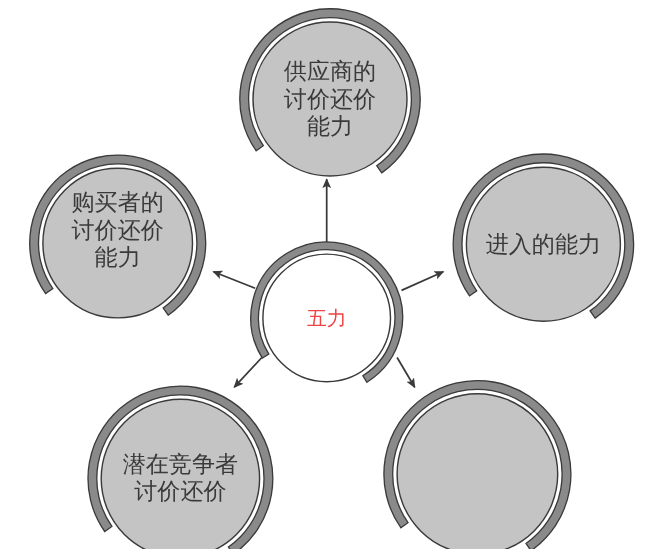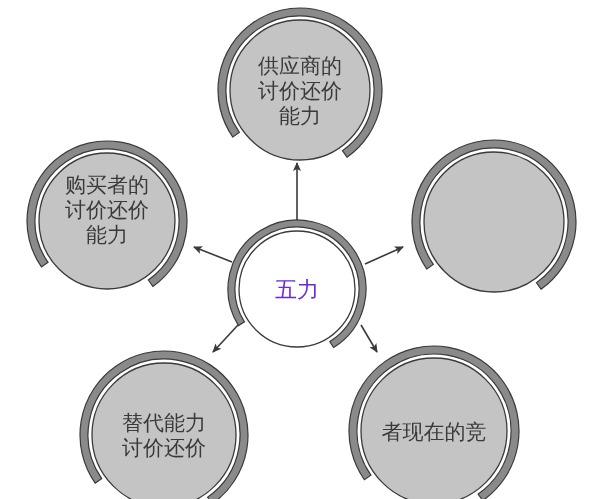--- a/index.html
+++ b/index.html
@@ -9,21 +9,21 @@
       position: absolute;
       display: flex; flex-direction: column; align-items: center; justify-content: center;
       text-align: center;
       color: #3a3a3a;
       font-family: Liberation Sans, sans-serif;
       font-size: 21px;
       line-height: 25px;
       letter-spacing: 0px;
       pointer-events: none;
     }
-    .center-label { font-size: 22px; color: #6d28d9; }
+    .center-label { font-size: 18px; color: #ef4444; }
   </style>
 </head>
 <body>
 
 <svg id="diagram" width="600" height="499" viewBox="0 0 600 499" xmlns="http://www.w3.org/2000/svg">
   <defs>
     <marker id="arrowhead" markerWidth="10" markerHeight="10" refX="8" refY="5" orient="auto" markerUnits="userSpaceOnUse">
       <path d="M0,1 L9,5 L0,9 L2,5 Z" fill="#3a3a3a"></path>
     </marker>
   </defs>
@@ -67,22 +67,22 @@
       <span>供应商的</span>
       <span>讨价还价</span>
       <span>能力</span>
     </div>
     <div class="node-label" style="left: 39px; top: 141px; width: 136px; height: 136px;">
       <span>购买者的</span>
       <span>讨价还价</span>
       <span>能力</span>
     </div>
     <div class="node-label" style="left: 424px; top: 152px; width: 140px; height: 140px;">
+      <span>进入的能力</span>
     </div>
     <div class="node-label" style="left: 92px; top: 363px; width: 144px; height: 144px;">
-      <span>替代能力</span>
+      <span>潜在竞争者</span>
       <span>讨价还价</span>
     </div>
     <div class="node-label" style="left: 361px; top: 358px; width: 146px; height: 146px;">
-      <span>者现在的竞</span>
     </div>
     <div class="node-label center-label" style="left: 239px; top: 231px; width: 116px; height: 116px;">五力</div>
   </div>
 
 </body></html>

